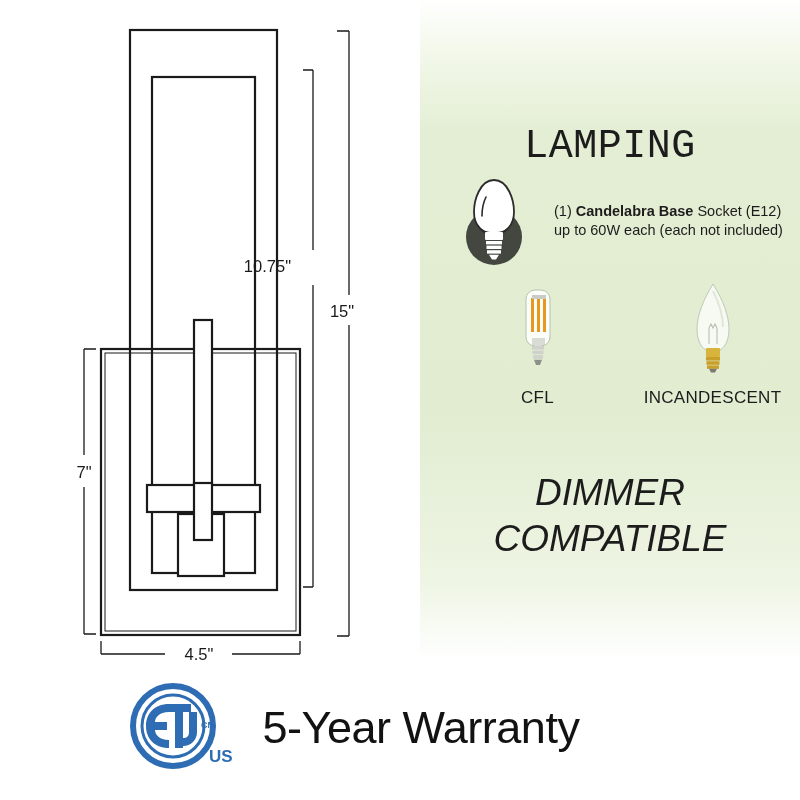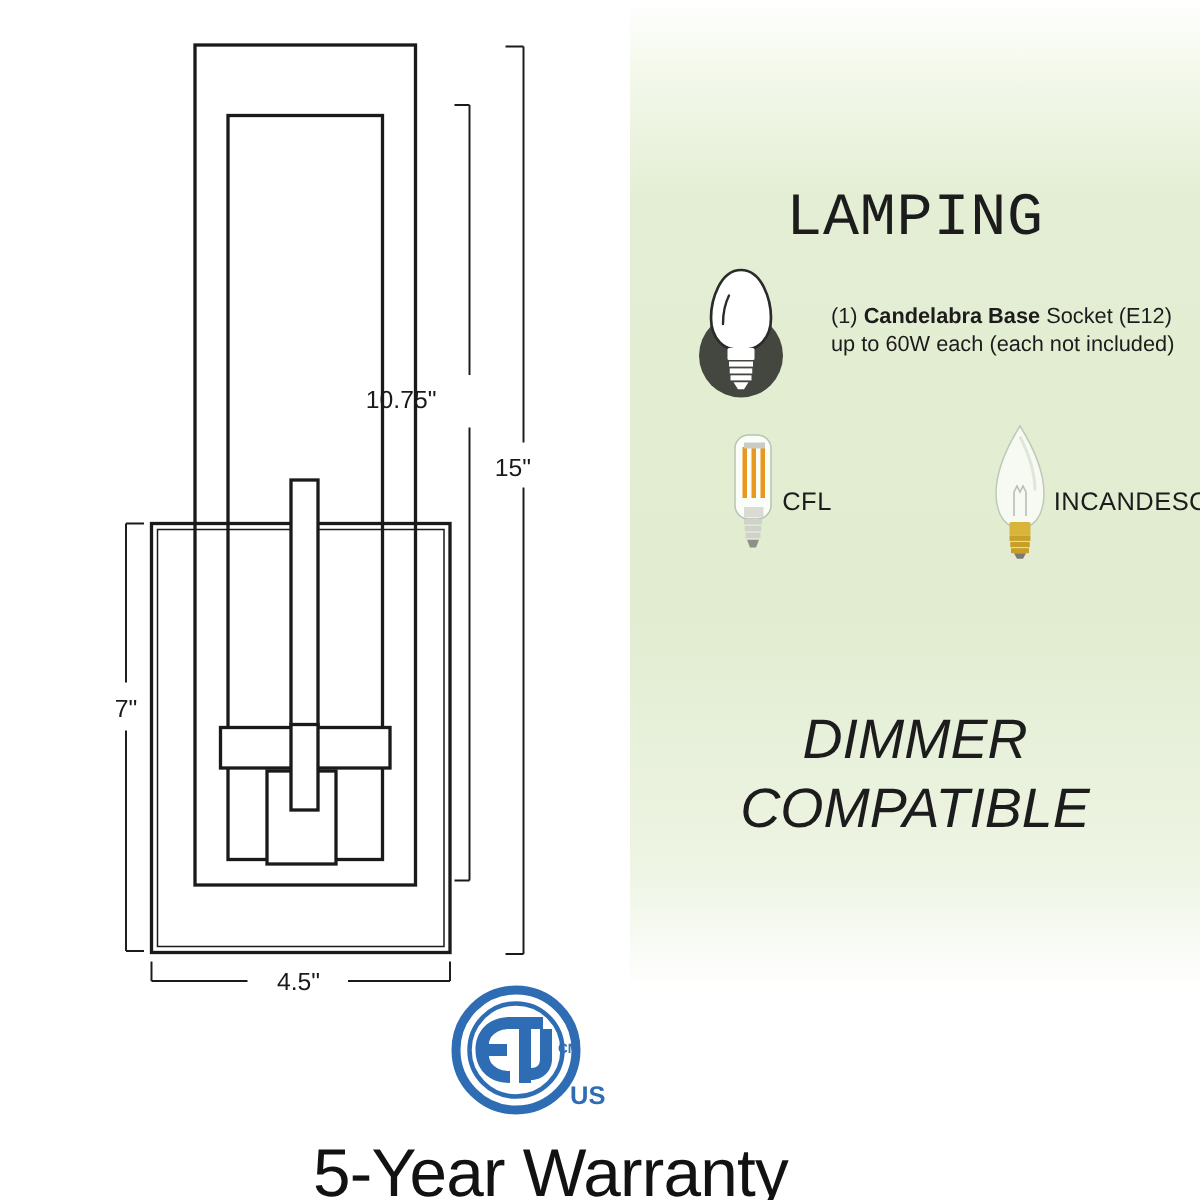--- a/index.html
+++ b/index.html
@@ -69,21 +69,21 @@
     position: absolute;
     left: 30px;
     top: 282px;
     width: 350px;
     display: flex;
     justify-content: space-around;
     align-items: flex-end;
   }
   .bulb-cell {
     display: flex;
-    flex-direction: row;
+    flex-direction: column;
     align-items: center;
     width: 112px;
   }
   .bulb-art { height: 92px; display: flex; align-items: flex-end; }
   .bulb-label {
     margin-top: 14px;
     font-size: 17px;
     letter-spacing: 0.3px;
     color: #1c1c1c;
     white-space: nowrap;
@@ -116,21 +116,20 @@
   
   #warranty-bar {
     position: absolute;
     left: 0;
     top: 672px;
     width: 708px;
     height: 112px;
     display: flex;
     align-items: center;
     justify-content: center;
-    flex-direction: column;
   }
   #etl-logo { width: 108px; height: 92px; flex: 0 0 108px; }
   #warranty-text {
     margin-left: 26px;
     font-size: 45px;
     letter-spacing: -0.5px;
     color: #121212;
     font-family: "Liberation Sans", sans-serif;
   }
 </style>

